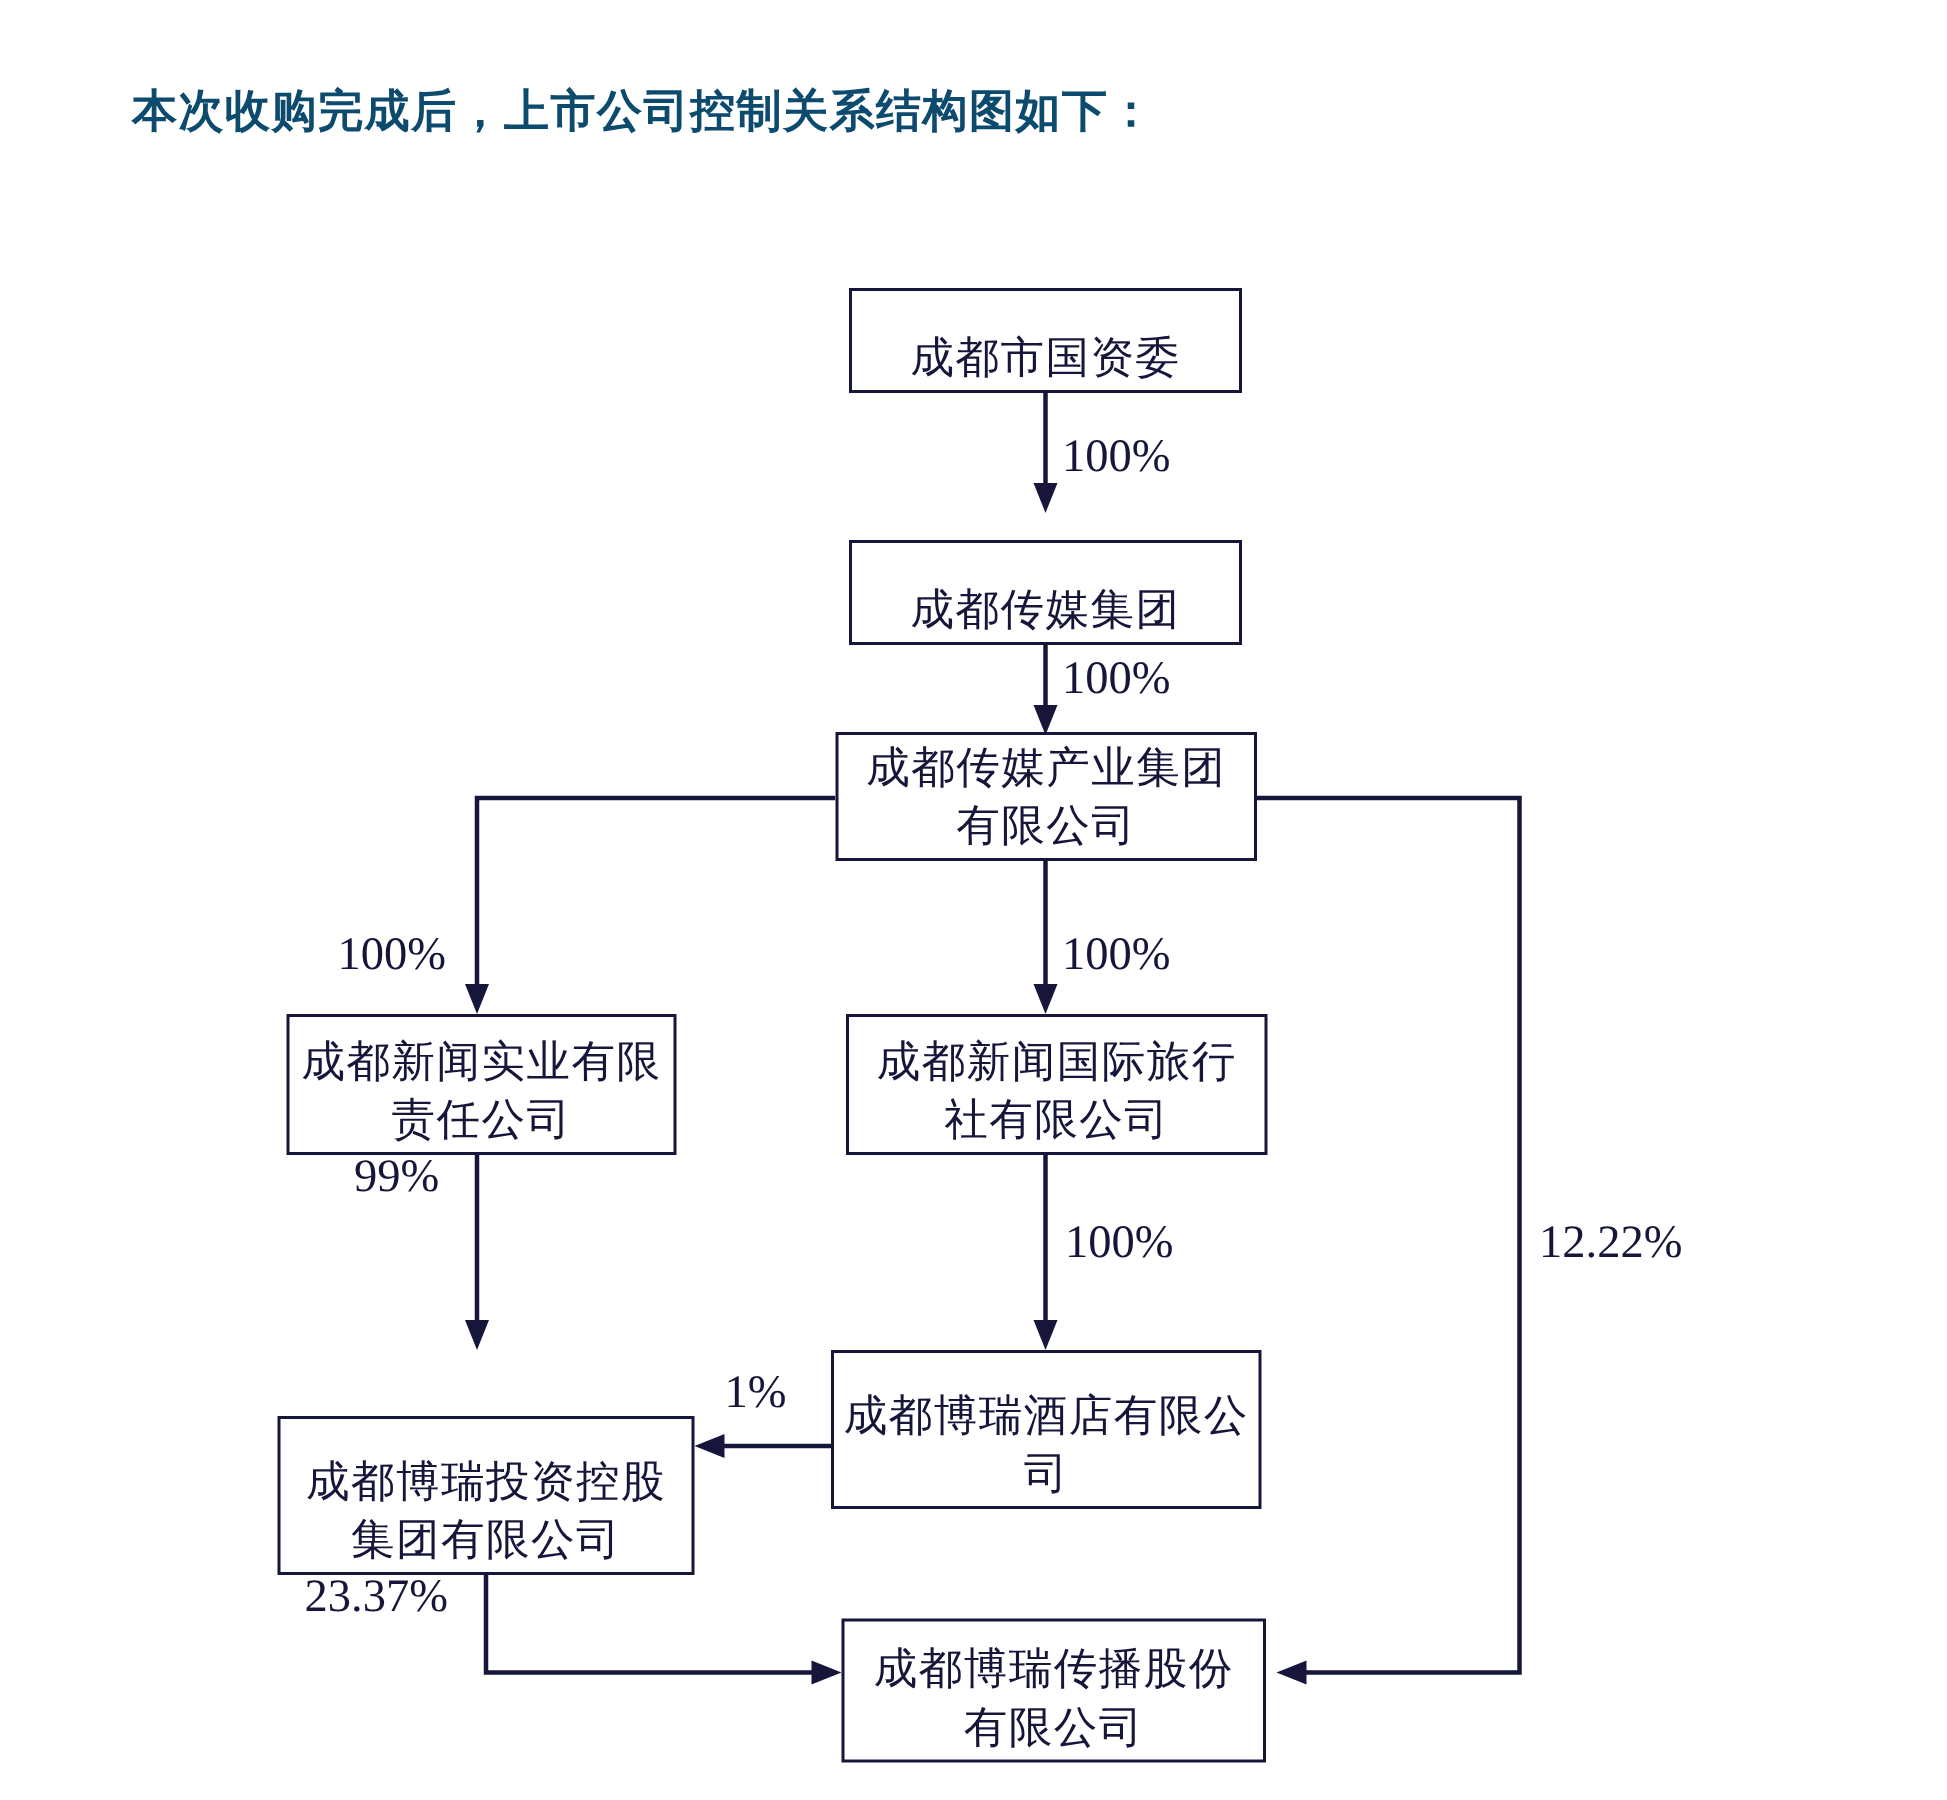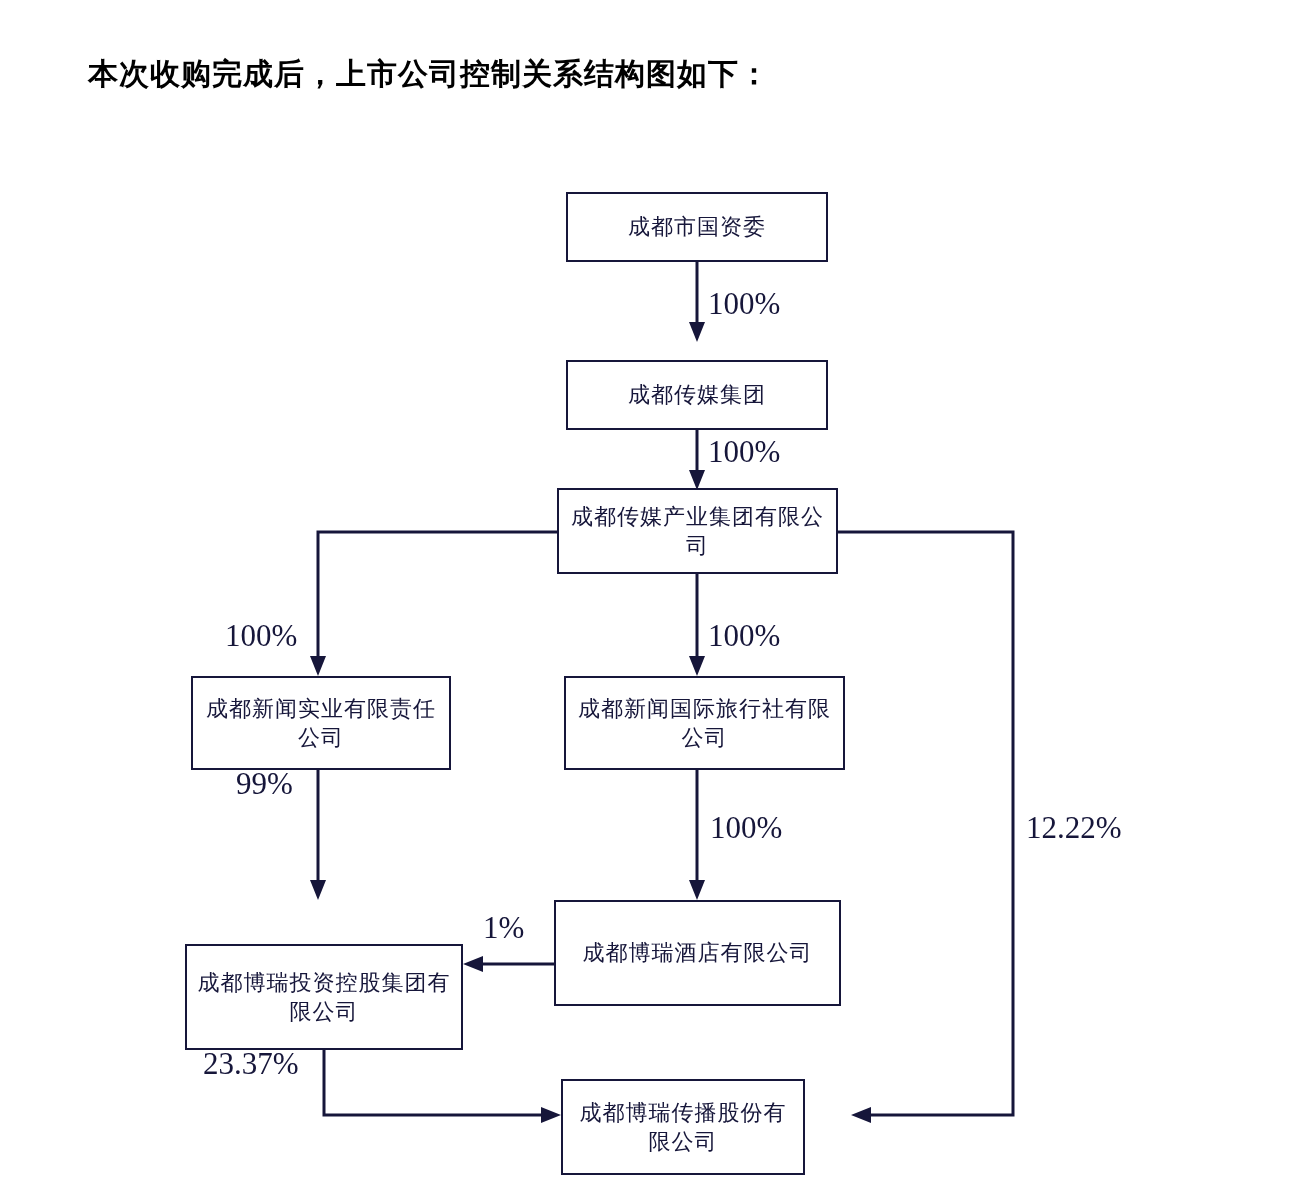--- a/index.html
+++ b/index.html
@@ -20,40 +20,40 @@
     width: 1298px;
     height: 1200px;
   }
   .heading {
     position: absolute;
     left: 88px;
     top: 54px;
     font-size: 30px;
     font-weight: bold;
     letter-spacing: 1px;
-    color: #000000;
+    color: #0c4a6e;
     white-space: nowrap;
   }
   #diagram {
     position: absolute;
     left: 0;
     top: 0;
     width: 1298px;
     height: 1200px;
   }
   .node {
     position: absolute;
     box-sizing: border-box;
     border: 2px solid #16163a;
     background: #ffffff;
     display: flex;
-    align-items: center;
+    align-items: flex-end;
     justify-content: center;
     text-align: center;
-    font-size: 22px;
+    font-size: 29px;
     line-height: 1.32;
     letter-spacing: 1px;
     color: #16163a;
     padding: 2px 6px;
     z-index: 2;
   }
   .node span {
     display: block;
     width: 100%;
   }
@@ -133,21 +133,21 @@
   </div>
 
   <div class="node" style="left:185px; top:900px; width:278px; height:106px;margin-top:44px;">
     <span>成都博瑞投资控股集团有限公司</span>
   </div>
 
   <div class="node" style="left:554px; top:900px; width:287px; height:106px;">
     <span>成都博瑞酒店有限公司</span>
   </div>
 
-  <div class="node" style="left:561px; top:1079px; width:244px; height:96px;">
+  <div class="node" style="left:561px; top:1079px; width:283px; height:96px;">
     <span>成都博瑞传播股份有限公司</span>
   </div>
 
   <div class="edge-label" style="left:708px; top:286px;">100%</div>
 
   <div class="edge-label" style="left:708px; top:434px;">100%</div>
 
   <div class="edge-label" style="left:225px; top:618px;">100%</div>
 
   <div class="edge-label" style="left:708px; top:618px;">100%</div>

